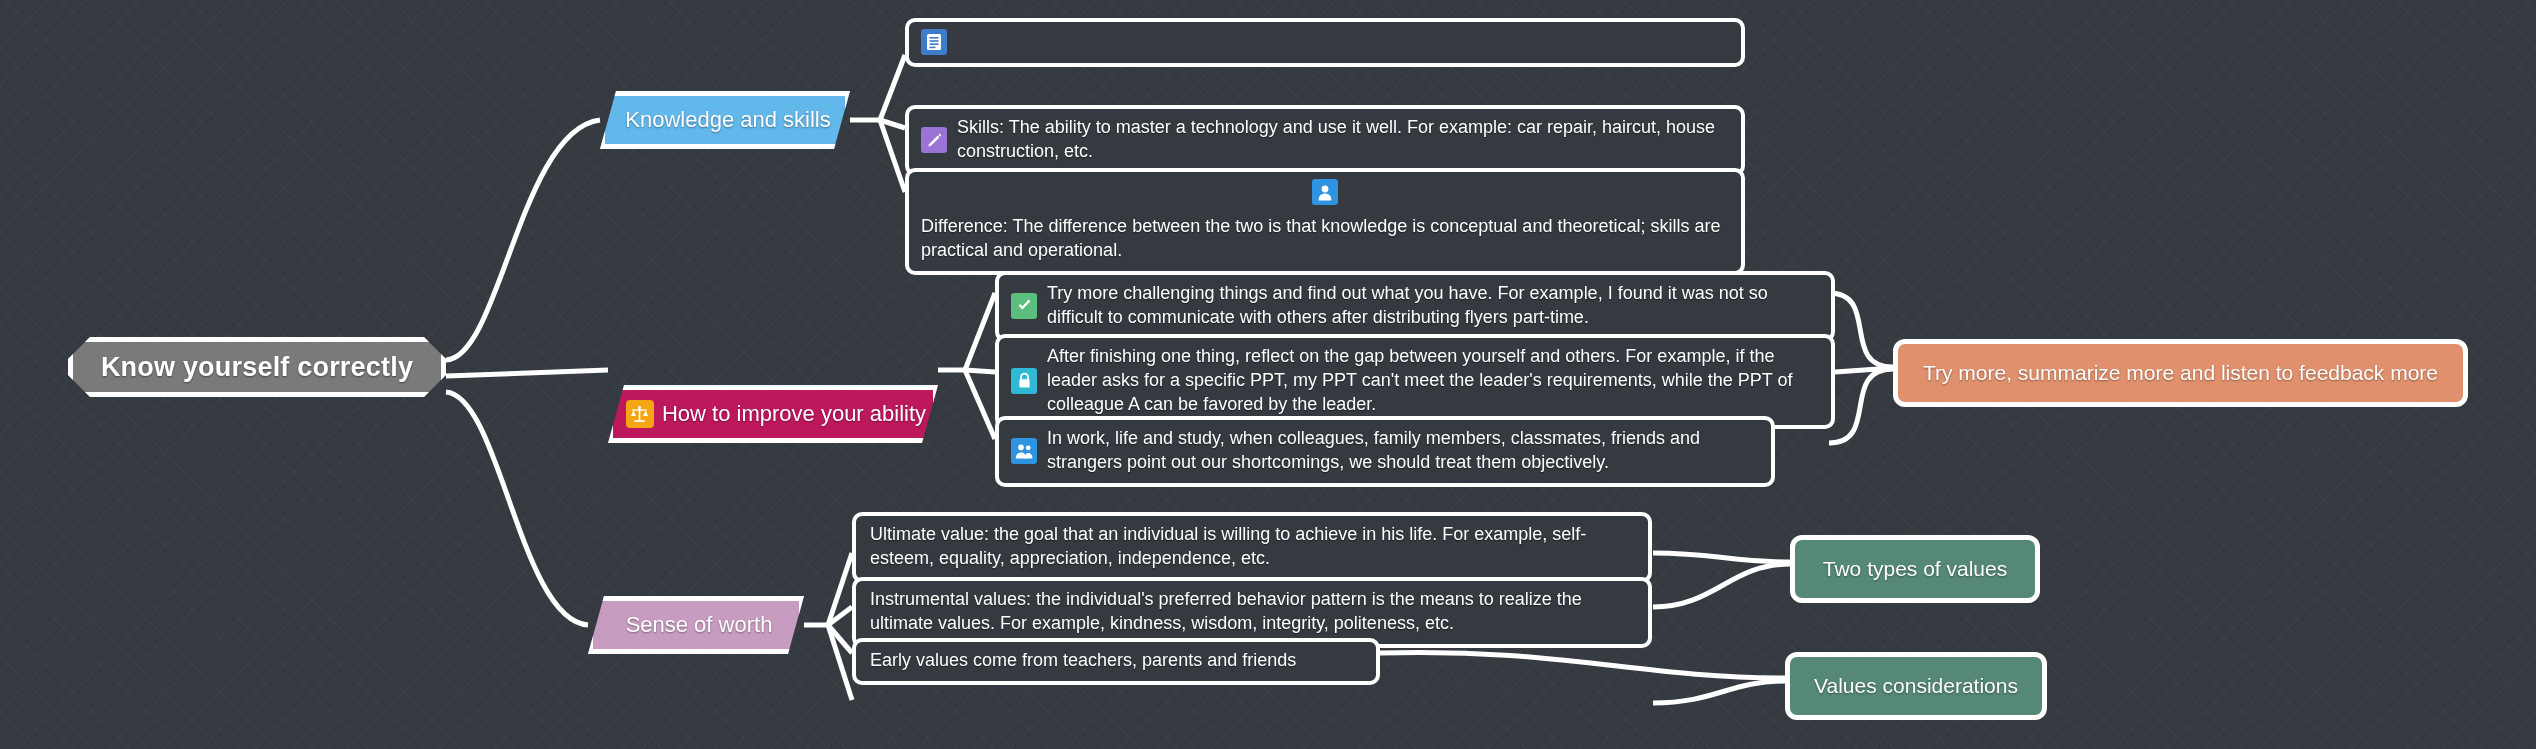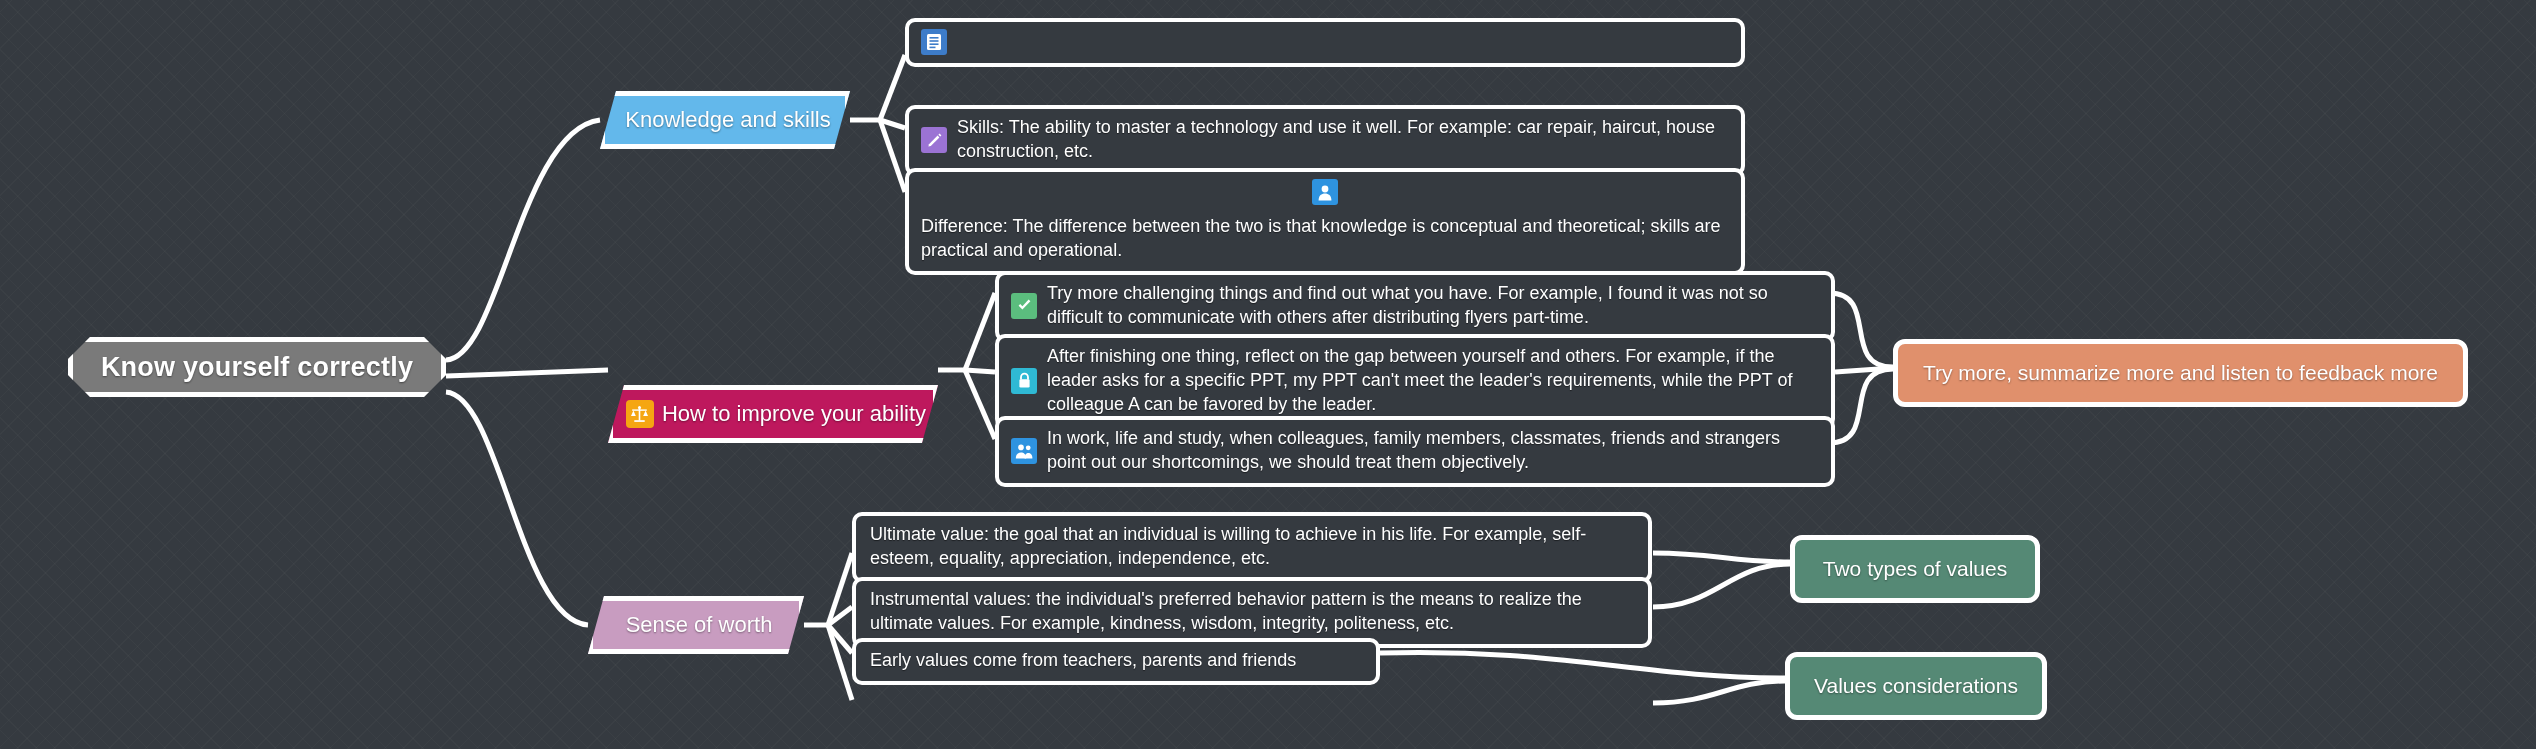--- a/index.html
+++ b/index.html
@@ -213,21 +213,21 @@
   <div class="node card" style="left:995px; top:334px; width:840px;">
     <span class="ico ico-lock">
       <svg width="15" height="17" viewBox="0 0 15 17">
         <path d="M4 7.5 V5.2 a3.5 3.5 0 0 1 7 0 V7.5" fill="none" stroke="#ffffff" stroke-width="1.8"></path>
         <rect x="2.4" y="7.2" width="10.2" height="8.4" rx="1.3" fill="#ffffff"></rect>
       </svg>
     </span>
     <span class="txt">After finishing one thing, reflect on the gap between yourself and others. For example, if the leader asks for a specific PPT, my PPT can't meet the leader's requirements, while the PPT of colleague A can be favored by the leader.</span>
   </div>
 
-  <div class="node card" style="left:995px; top:416px; width:840px;">
+  <div class="node card" style="left:995px; top:416px; width:780px;">
     <span class="ico ico-people">
       <svg width="19" height="16" viewBox="0 0 19 16">
         <circle cx="6" cy="4.4" r="2.8" fill="#ffffff"></circle>
         <circle cx="13.2" cy="4.8" r="2.4" fill="#ffffff"></circle>
         <path d="M0.8 15.4 C0.8 11.2 3.2 9.4 6 9.4 C8.8 9.4 11.2 11.2 11.2 15.4 Z" fill="#ffffff"></path>
         <path d="M9.6 15.4 C9.6 11.6 11.4 10 13.4 10 C15.4 10 17.4 11.6 17.4 15.4 Z" fill="#ffffff"></path>
       </svg>
     </span>
     <span class="txt">In work, life and study, when colleagues, family members, classmates, friends and strangers point out our shortcomings, we should treat them objectively.</span>
   </div>

